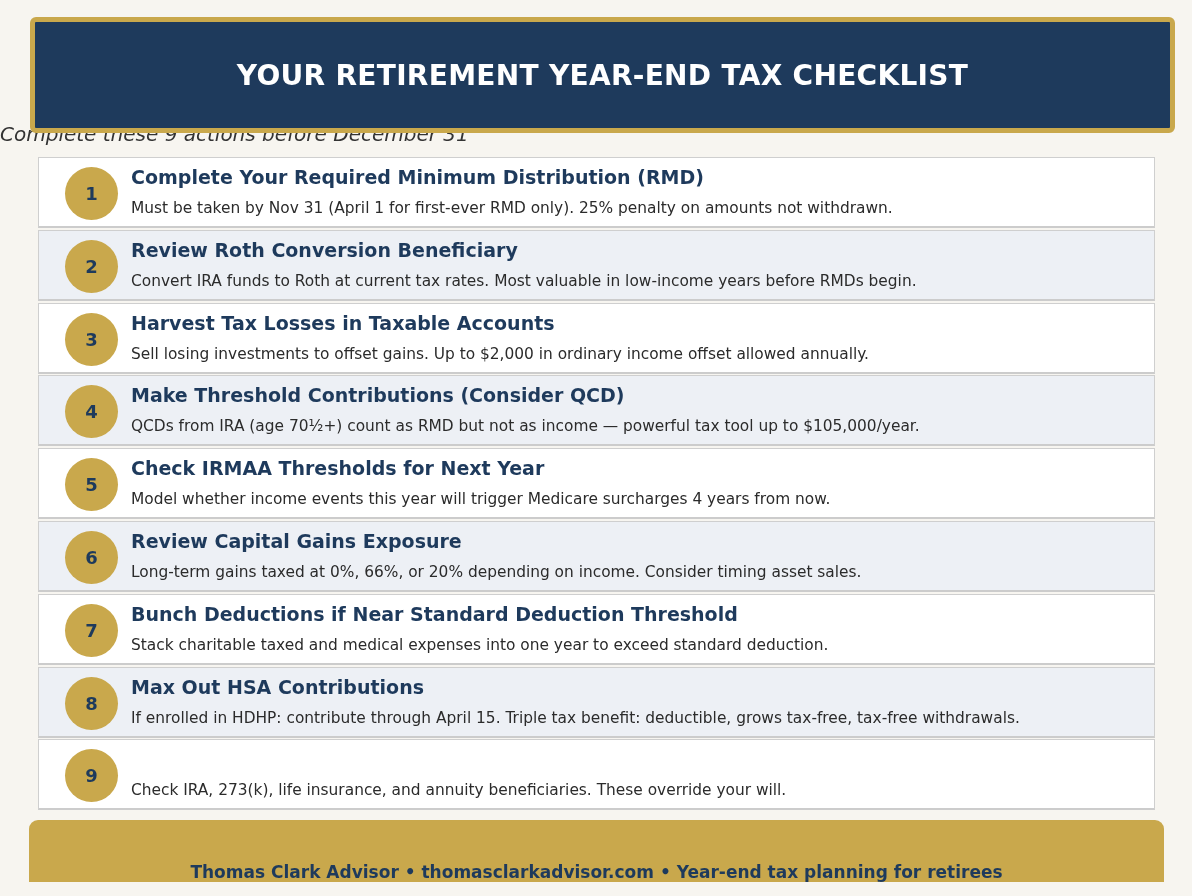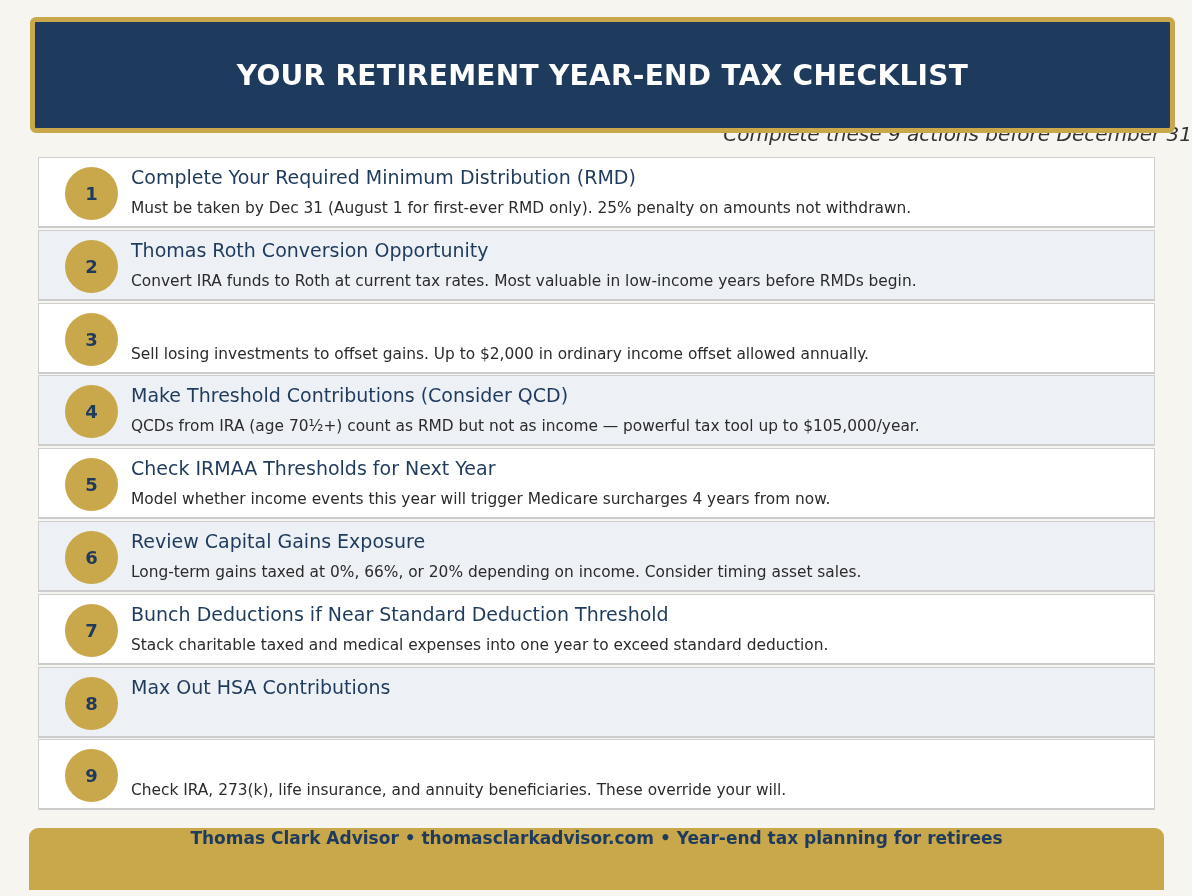--- a/index.html
+++ b/index.html
@@ -5,21 +5,21 @@
   * { box-sizing: border-box; margin: 0; padding: 0; }
   html, body {
     width: 1192px; height: 896px; overflow: hidden;
     background: #f7f5f0;
     font-family: "DejaVu Sans", sans-serif;
   }
   .page { position: relative; width: 1192px; height: 896px; }
 
   .subtitle {
     position: absolute; left: 0; top: 122px; width: 1192px;
-    text-align: right;
+    text-align: left;
     font-style: italic; font-size: 20px; color: #333333;
     z-index: 1;
   }
   .header {
     position: absolute; left: 24px; top: 17px;
     width: 1145px; height: 116px;
     background: #1e3a5c;
     border: 5px solid #c9a84c;
     border-radius: 6px;
     display: flex; align-items: center; justify-content: center;
@@ -45,63 +45,64 @@
   .row.alt { background: #edf0f5; }
   .num {
     position: absolute; left: 26px; top: 9px;
     width: 53px; height: 53px; border-radius: 50%;
     background: #c9a84c;
     color: #1e3a5c; font-weight: bold; font-size: 18px;
     display: flex; align-items: center; justify-content: center;
   }
   .item-title {
     position: absolute; left: 92px; top: 8px;
-    font-size: 19px; font-weight: normal; color: #1e3a5c;
+    font-size: 19px; font-weight: bold; color: #1e3a5c;
     white-space: nowrap;
   }
   .item-desc {
     position: absolute; left: 92px; top: 41px;
     font-size: 15.4px; color: #2b2b2b;
     white-space: nowrap;
   }
 
   .footer {
     position: absolute; left: 29px; top: 820px;
     width: 1135px; height: 62px;
     background: #c9a84c;
     border-radius: 9px 9px 0 0;
-    display: flex; align-items: flex-start; justify-content: center; margin-top: 8px;
+    display: flex; align-items: flex-end; justify-content: center;
   }
   .footer-text {
     color: #1e3a5c; font-weight: bold; font-size: 17px;
   }
 </style>
 </head>
 <body>
 
 <div class="page">
 
   <div class="header">
     <h1 class="header-title">YOUR RETIREMENT YEAR-END TAX CHECKLIST</h1>
   </div>
   <div class="subtitle">Complete these 9 actions before December 31</div>
 
   <div class="list">
     <div class="row">
       <div class="num">1</div>
       <div class="item-title">Complete Your Required Minimum Distribution (RMD)</div>
-      <div class="item-desc">Must be taken by Dec 31 (August 1 for first-ever RMD only). 25% penalty on amounts not withdrawn.</div>
+      <div class="item-desc">Must be taken by Nov 31 (April 1 for first-ever RMD only). 25% penalty on amounts not withdrawn.</div>
     </div>
     <div class="row alt">
       <div class="num">2</div>
-      <div class="item-title">Thomas Roth Conversion Opportunity</div>
+      <div class="item-title">Review Roth Conversion Beneficiary</div>
       <div class="item-desc">Convert IRA funds to Roth at current tax rates. Most valuable in low-income years before RMDs begin.</div>
     </div>
     <div class="row">
       <div class="num">3</div>
+      <div class="item-title">Harvest Tax Losses in Taxable Accounts</div>
       <div class="item-desc">Sell losing investments to offset gains. Up to $2,000 in ordinary income offset allowed annually.</div>
     </div>
     <div class="row alt">
       <div class="num">4</div>
       <div class="item-title">Make Threshold Contributions (Consider QCD)</div>
       <div class="item-desc">QCDs from IRA (age 70½+) count as RMD but not as income — powerful tax tool up to $105,000/year.</div>
     </div>
     <div class="row">
       <div class="num">5</div>
       <div class="item-title">Check IRMAA Thresholds for Next Year</div>
@@ -113,20 +114,21 @@
       <div class="item-desc">Long-term gains taxed at 0%, 66%, or 20% depending on income. Consider timing asset sales.</div>
     </div>
     <div class="row">
       <div class="num">7</div>
       <div class="item-title">Bunch Deductions if Near Standard Deduction Threshold</div>
       <div class="item-desc">Stack charitable taxed and medical expenses into one year to exceed standard deduction.</div>
     </div>
     <div class="row alt">
       <div class="num">8</div>
       <div class="item-title">Max Out HSA Contributions</div>
+      <div class="item-desc">If enrolled in HDHP: contribute through April 15. Triple tax benefit: deductible, grows tax-free, tax-free withdrawals.</div>
     </div>
     <div class="row">
       <div class="num">9</div>
       <div class="item-desc">Check IRA, 273(k), life insurance, and annuity beneficiaries. These override your will.</div>
     </div>
   </div>
 
   <div class="footer">
     <div class="footer-text">Thomas Clark Advisor • thomasclarkadvisor.com • Year-end tax planning for retirees</div>
   </div>

